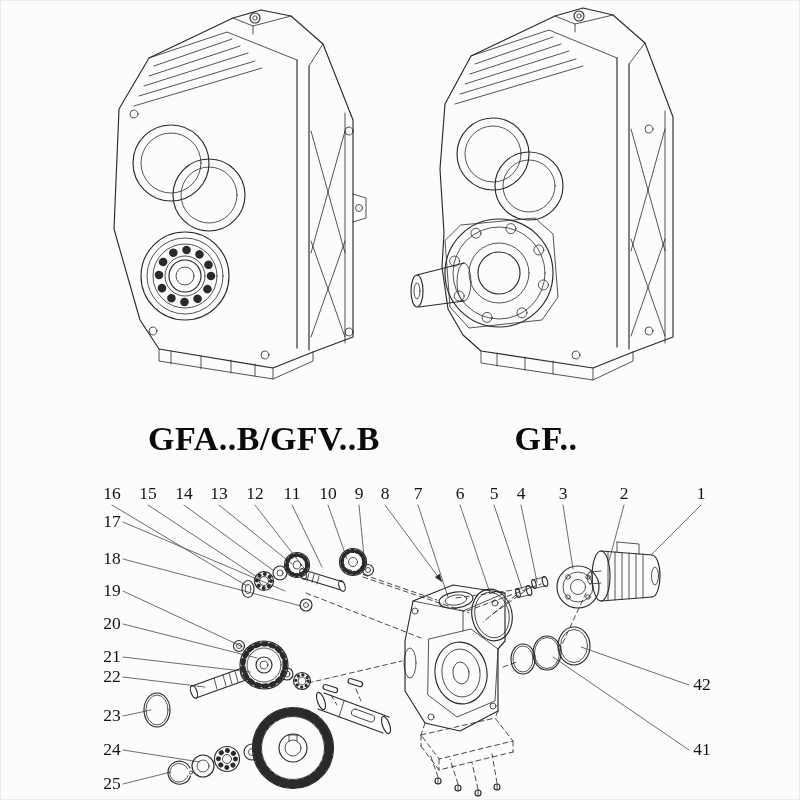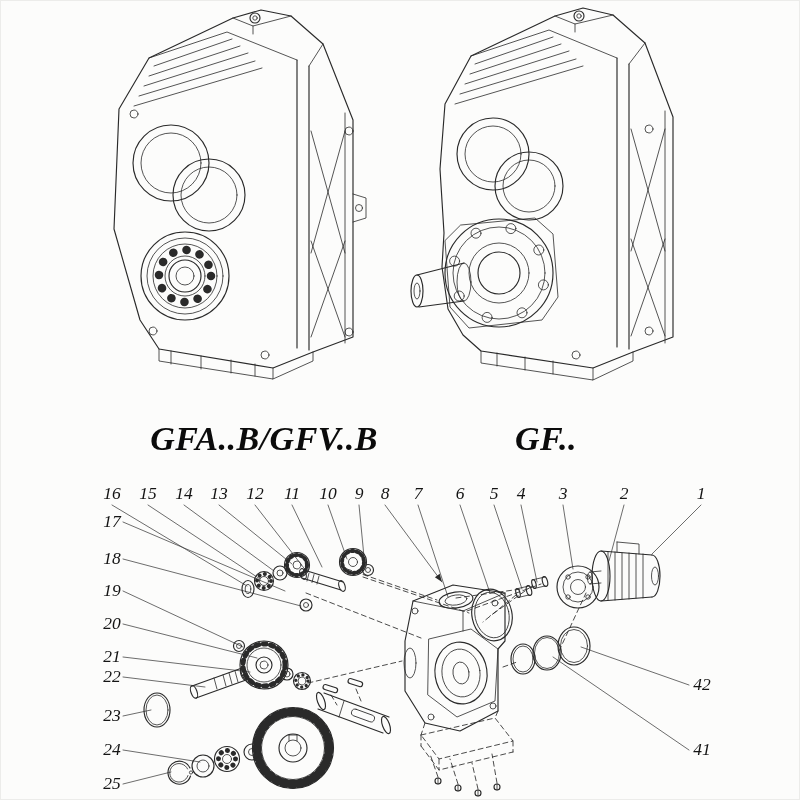--- a/index.html
+++ b/index.html
@@ -1,18 +1,18 @@
 <!DOCTYPE html>
 <html><head>
 <meta charset="utf-8">
 <style>
   html,body{margin:0;padding:0;background:#ffffff;}
   .page{position:relative;width:800px;height:800px;background:#fcfcfb;overflow:hidden;
         border:1px solid #ececea;box-sizing:border-box;
-        font-family:"Liberation Serif",serif;font-style:italic;}
+        font-family:"Liberation Serif",serif;}
   svg{position:absolute;left:0;top:0;}
   .lw{stroke:#2a2a2a;fill:none;stroke-width:1.15;stroke-linecap:round;stroke-linejoin:round;}
   .lw .thin{stroke-width:0.8;}
   .lw .dash{stroke-width:0.85;stroke-dasharray:5 3.5;}
   .leader-g{stroke:#474747;fill:none;stroke-width:0.8;}
   .callout{font-family:"Liberation Serif",serif;font-size:17.5px;fill:#141414;text-anchor:middle;}
   .model-label{font-family:"Liberation Serif",serif;font-size:34px;font-weight:bold;fill:#0b0b0b;
                text-anchor:middle;letter-spacing:0.5px;}
 </style>
 </head>

